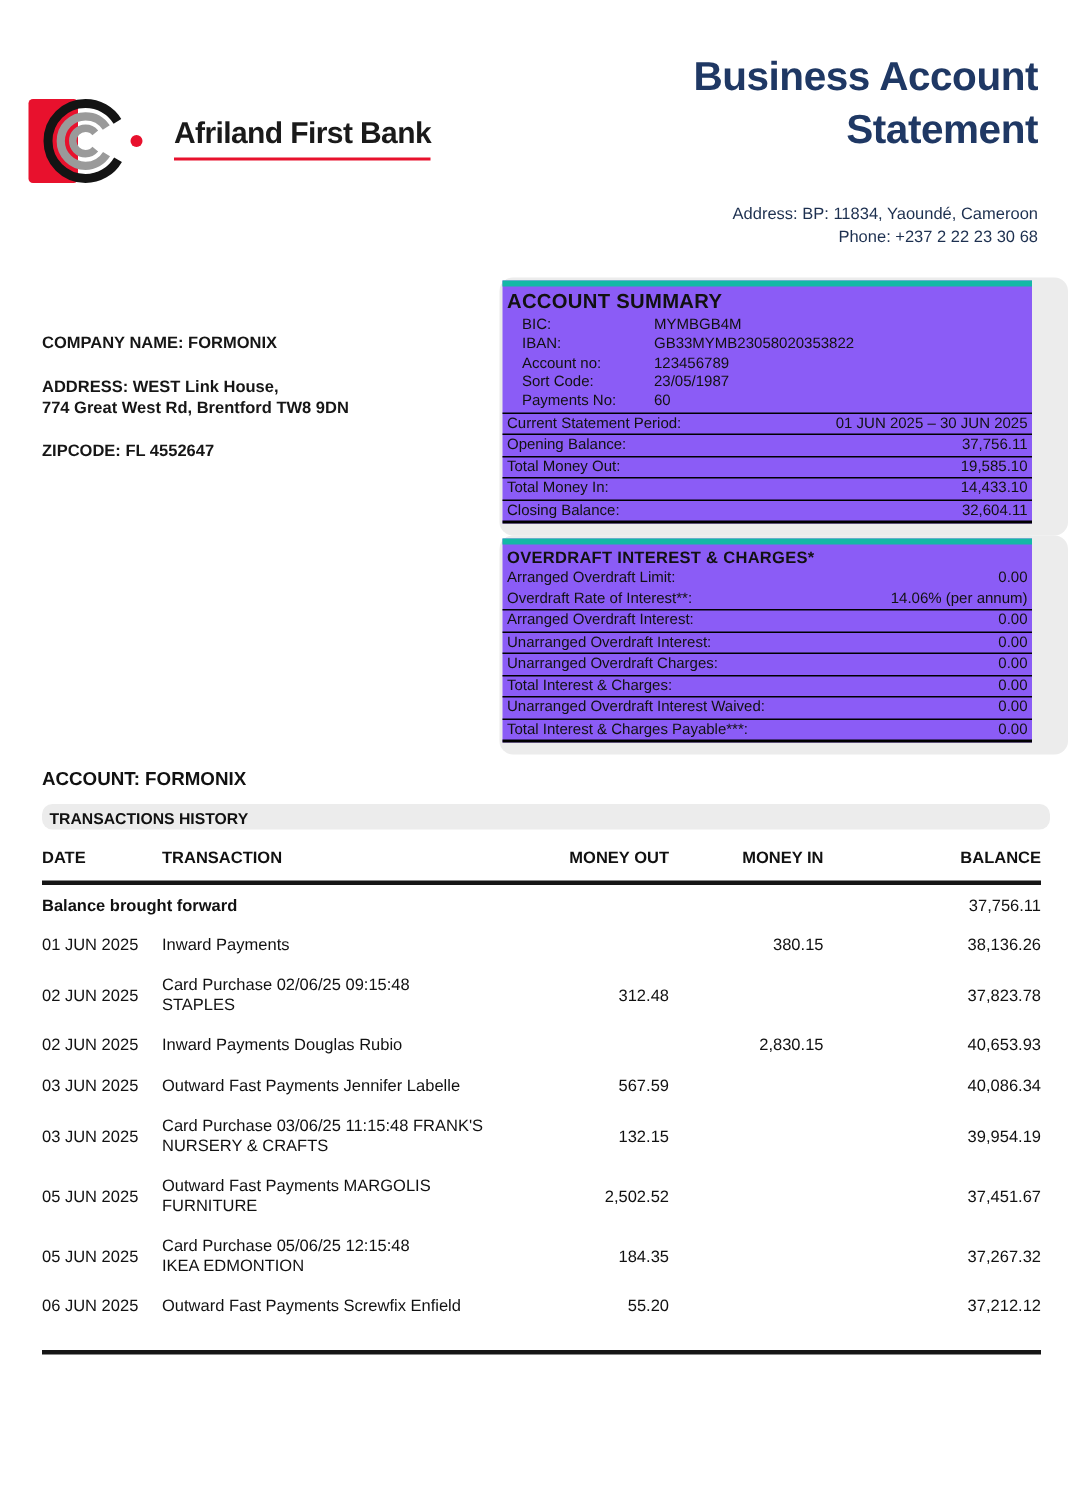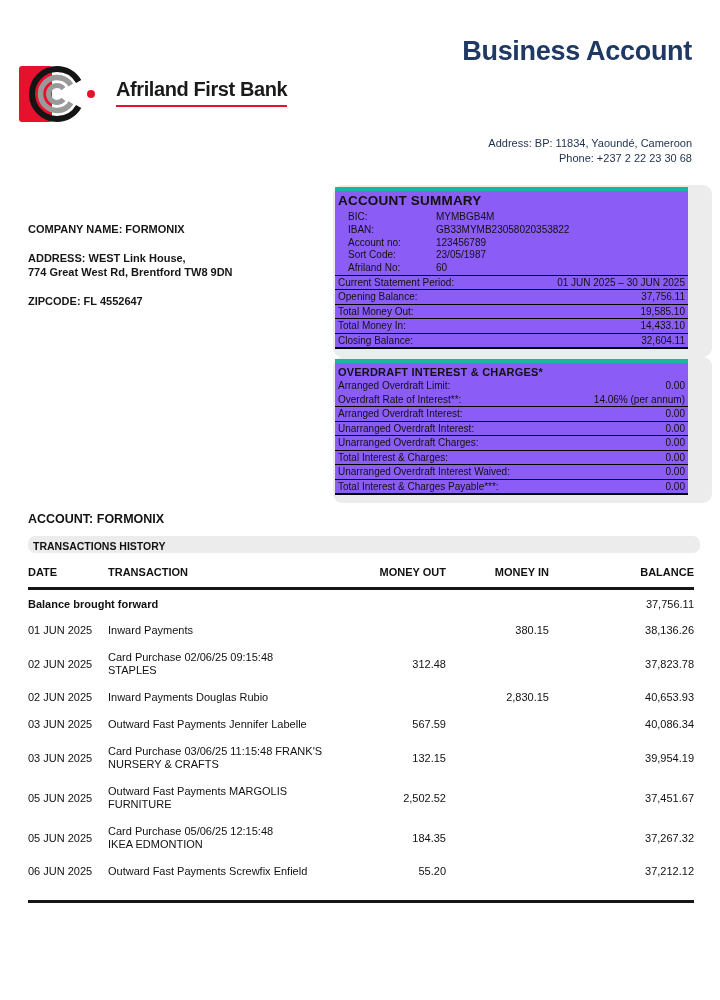--- a/index.html
+++ b/index.html
@@ -72,20 +72,21 @@
       <circle cx="41" cy="36" r="8.5" fill="none" stroke="#9a9a9a" stroke-width="5" pathLength="360" stroke-dasharray="280 80" stroke-dashoffset="-40"></circle>
       <circle cx="75" cy="36" r="4" fill="#e8112d"></circle>
     </svg>
     <div class="logo-text-wrap">
       <span class="logo-text">Afriland First Bank</span>
     </div>
   </div>
 
   <div class="doc-title">
     <div>Business Account</div>
+    <div>Statement</div>
   </div>
 
   <div class="contact">
     <div>Address: BP: 11834, Yaoundé, Cameroon</div>
     <div>Phone: +237 2 22 23 30 68</div>
   </div>
 
   <div class="company">
     <div>COMPANY NAME: FORMONIX</div>
     <div class="gap"></div>
@@ -113,21 +114,21 @@
     <span class="info-label">Account no:</span>
     <span class="info-value">123456789</span>
   </div>
 
   <div class="info-row">
     <span class="info-label">Sort Code:</span>
     <span class="info-value">23/05/1987</span>
   </div>
 
   <div class="info-row">
-    <span class="info-label">Afriland No:</span>
+    <span class="info-label">Payments No:</span>
     <span class="info-value">60</span>
   </div>
 </div>
       <div id="summary-balances" class="lined-rows">
   <div class="lined-row">
     <span>Current Statement Period:</span>
     <span>01 JUN 2025 – 30 JUN 2025</span>
   </div>
 
   <div class="lined-row">

